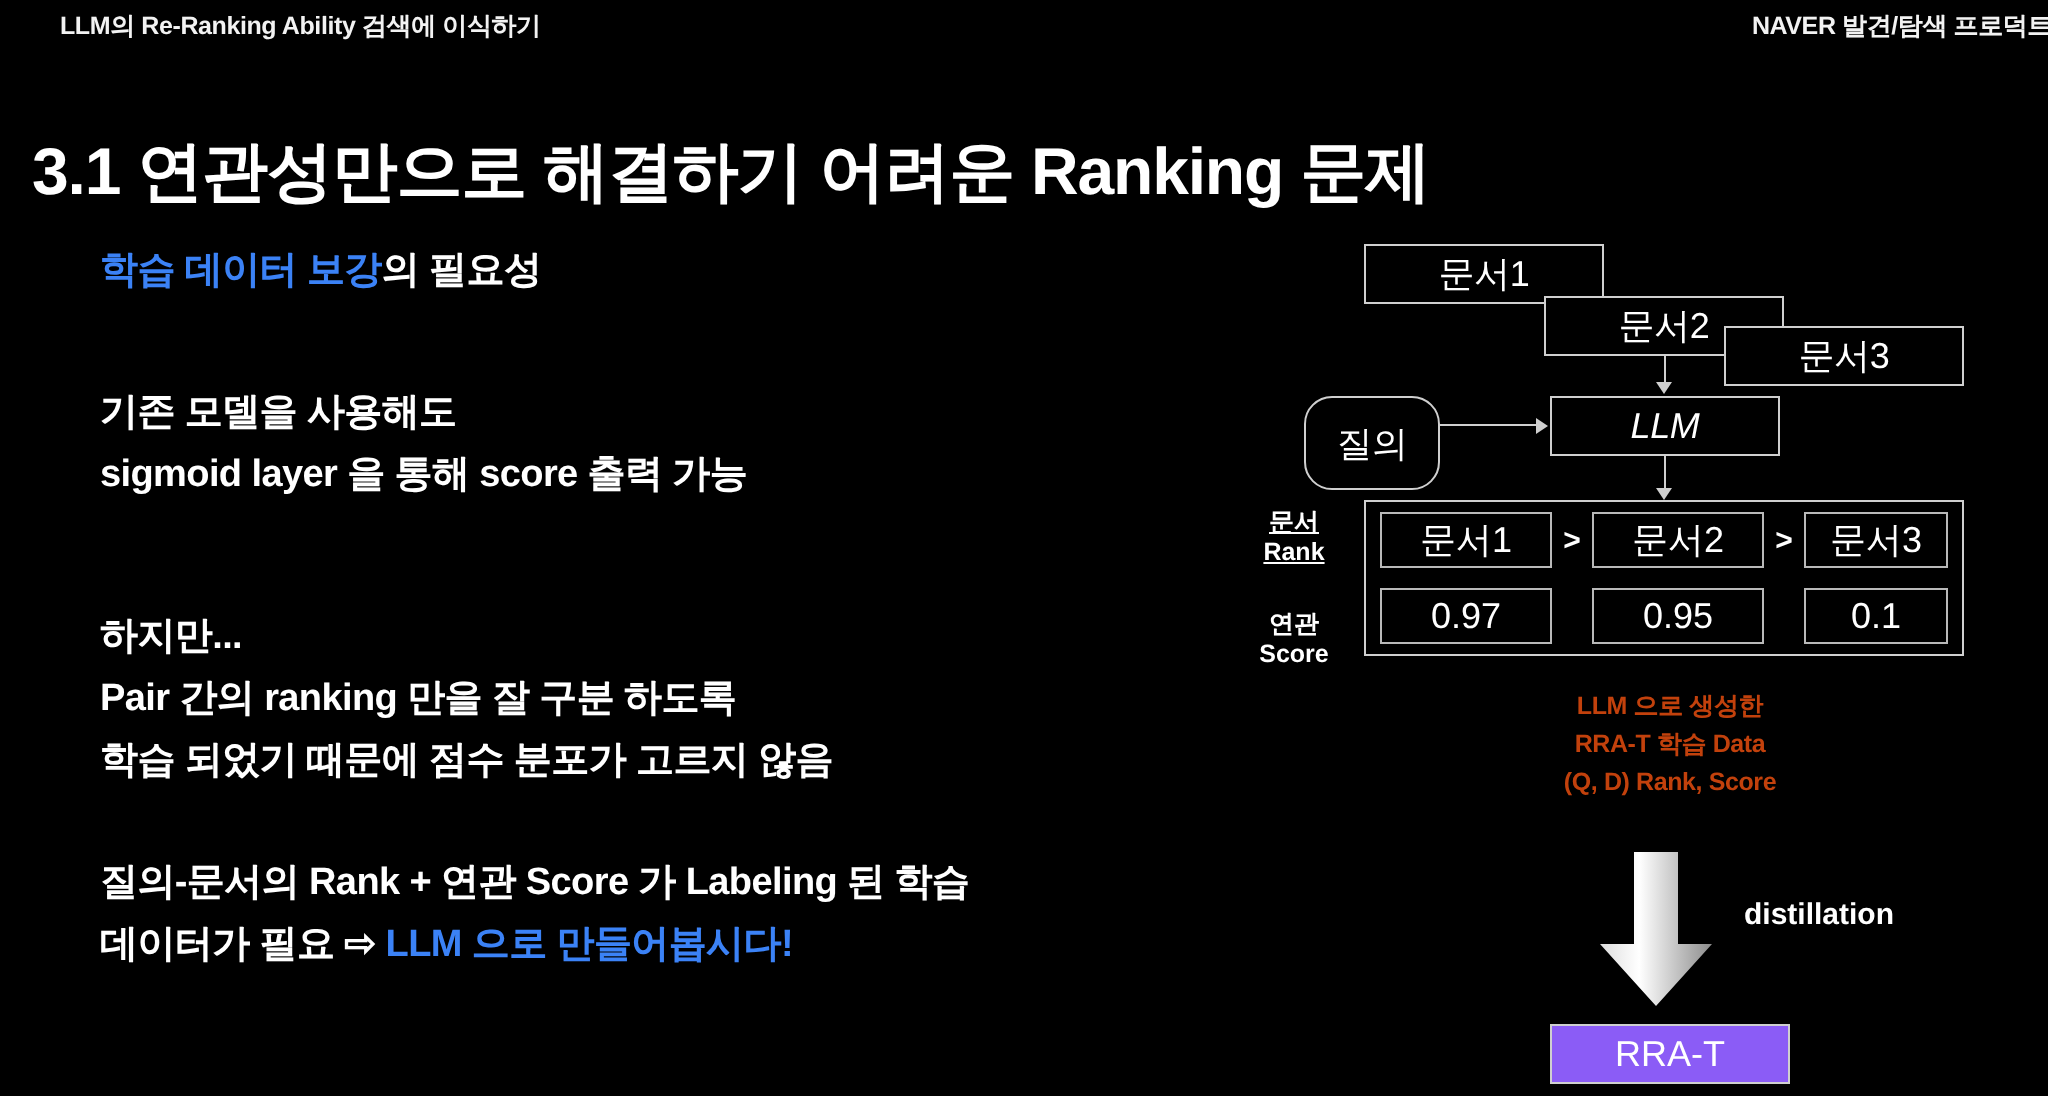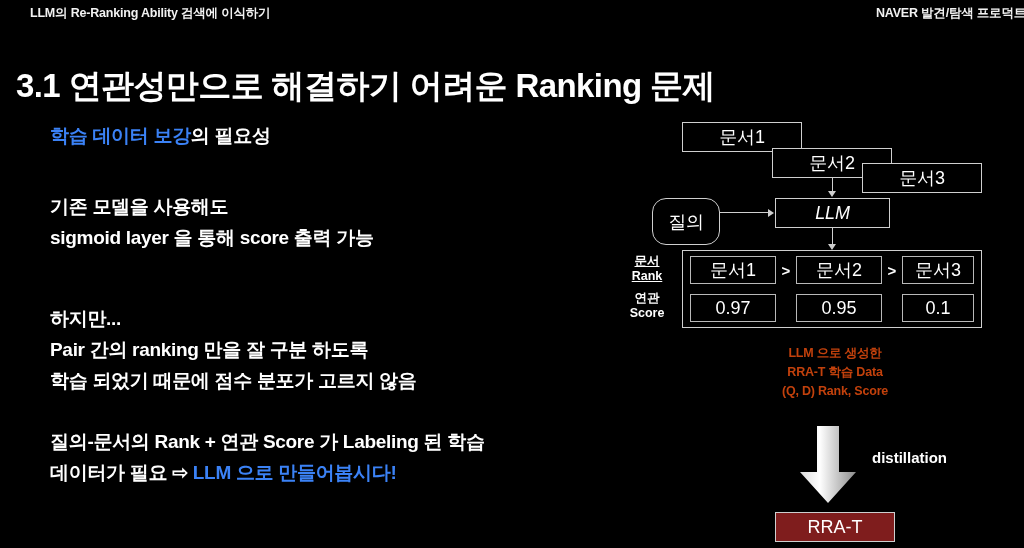--- a/index.html
+++ b/index.html
@@ -182,21 +182,21 @@
   }
   .rra-box {
     position: absolute;
     border: 1px solid #cfcfcf;
     box-sizing: border-box;
     display: flex;
     align-items: center;
     justify-content: center;
     font-size: 18px;
     color: #ffffff;
-    background: #7f1d1d;
+    background: #8b5cf6;
     white-space: nowrap;
   }
 </style>
 </head>
 <body>
 
 <div class="topbar">
   <div class="topbar-left">LLM의 Re-Ranking Ability 검색에 이식하기</div>
   <div class="topbar-right">NAVER 발견/탐색 프로덕트</div>
 </div>
@@ -251,21 +251,21 @@
 
   <div class="dline" style="left:232px; top:120px; width:1px; height:18px;"></div>
   <div class="arrowhead-down" style="left:228px; top:136px;"></div>
 
   <div class="rank-panel" style="left:82px; top:142px; width:300px; height:78px;"></div>
 
   <div class="rank-label" style="left:18px; top:146px; width:58px;text-decoration:underline;">
     <div>문서</div>
     <div>Rank</div>
   </div>
-  <div class="rank-label" style="left:18px; top:183px; width:58px;">
+  <div class="rank-label" style="left:18px; top:197px; width:58px;">
     <div>연관</div>
     <div>Score</div>
   </div>
 
   <div class="cell" style="left:90px;  top:148px; width:86px; height:28px;">문서1</div>
   <div class="gt" style="left:178px; top:154px; width:16px;">&gt;</div>
   <div class="cell" style="left:196px; top:148px; width:86px; height:28px;">문서2</div>
   <div class="gt" style="left:284px; top:154px; width:16px;">&gt;</div>
   <div class="cell" style="left:302px; top:148px; width:72px; height:28px;">문서3</div>
 

